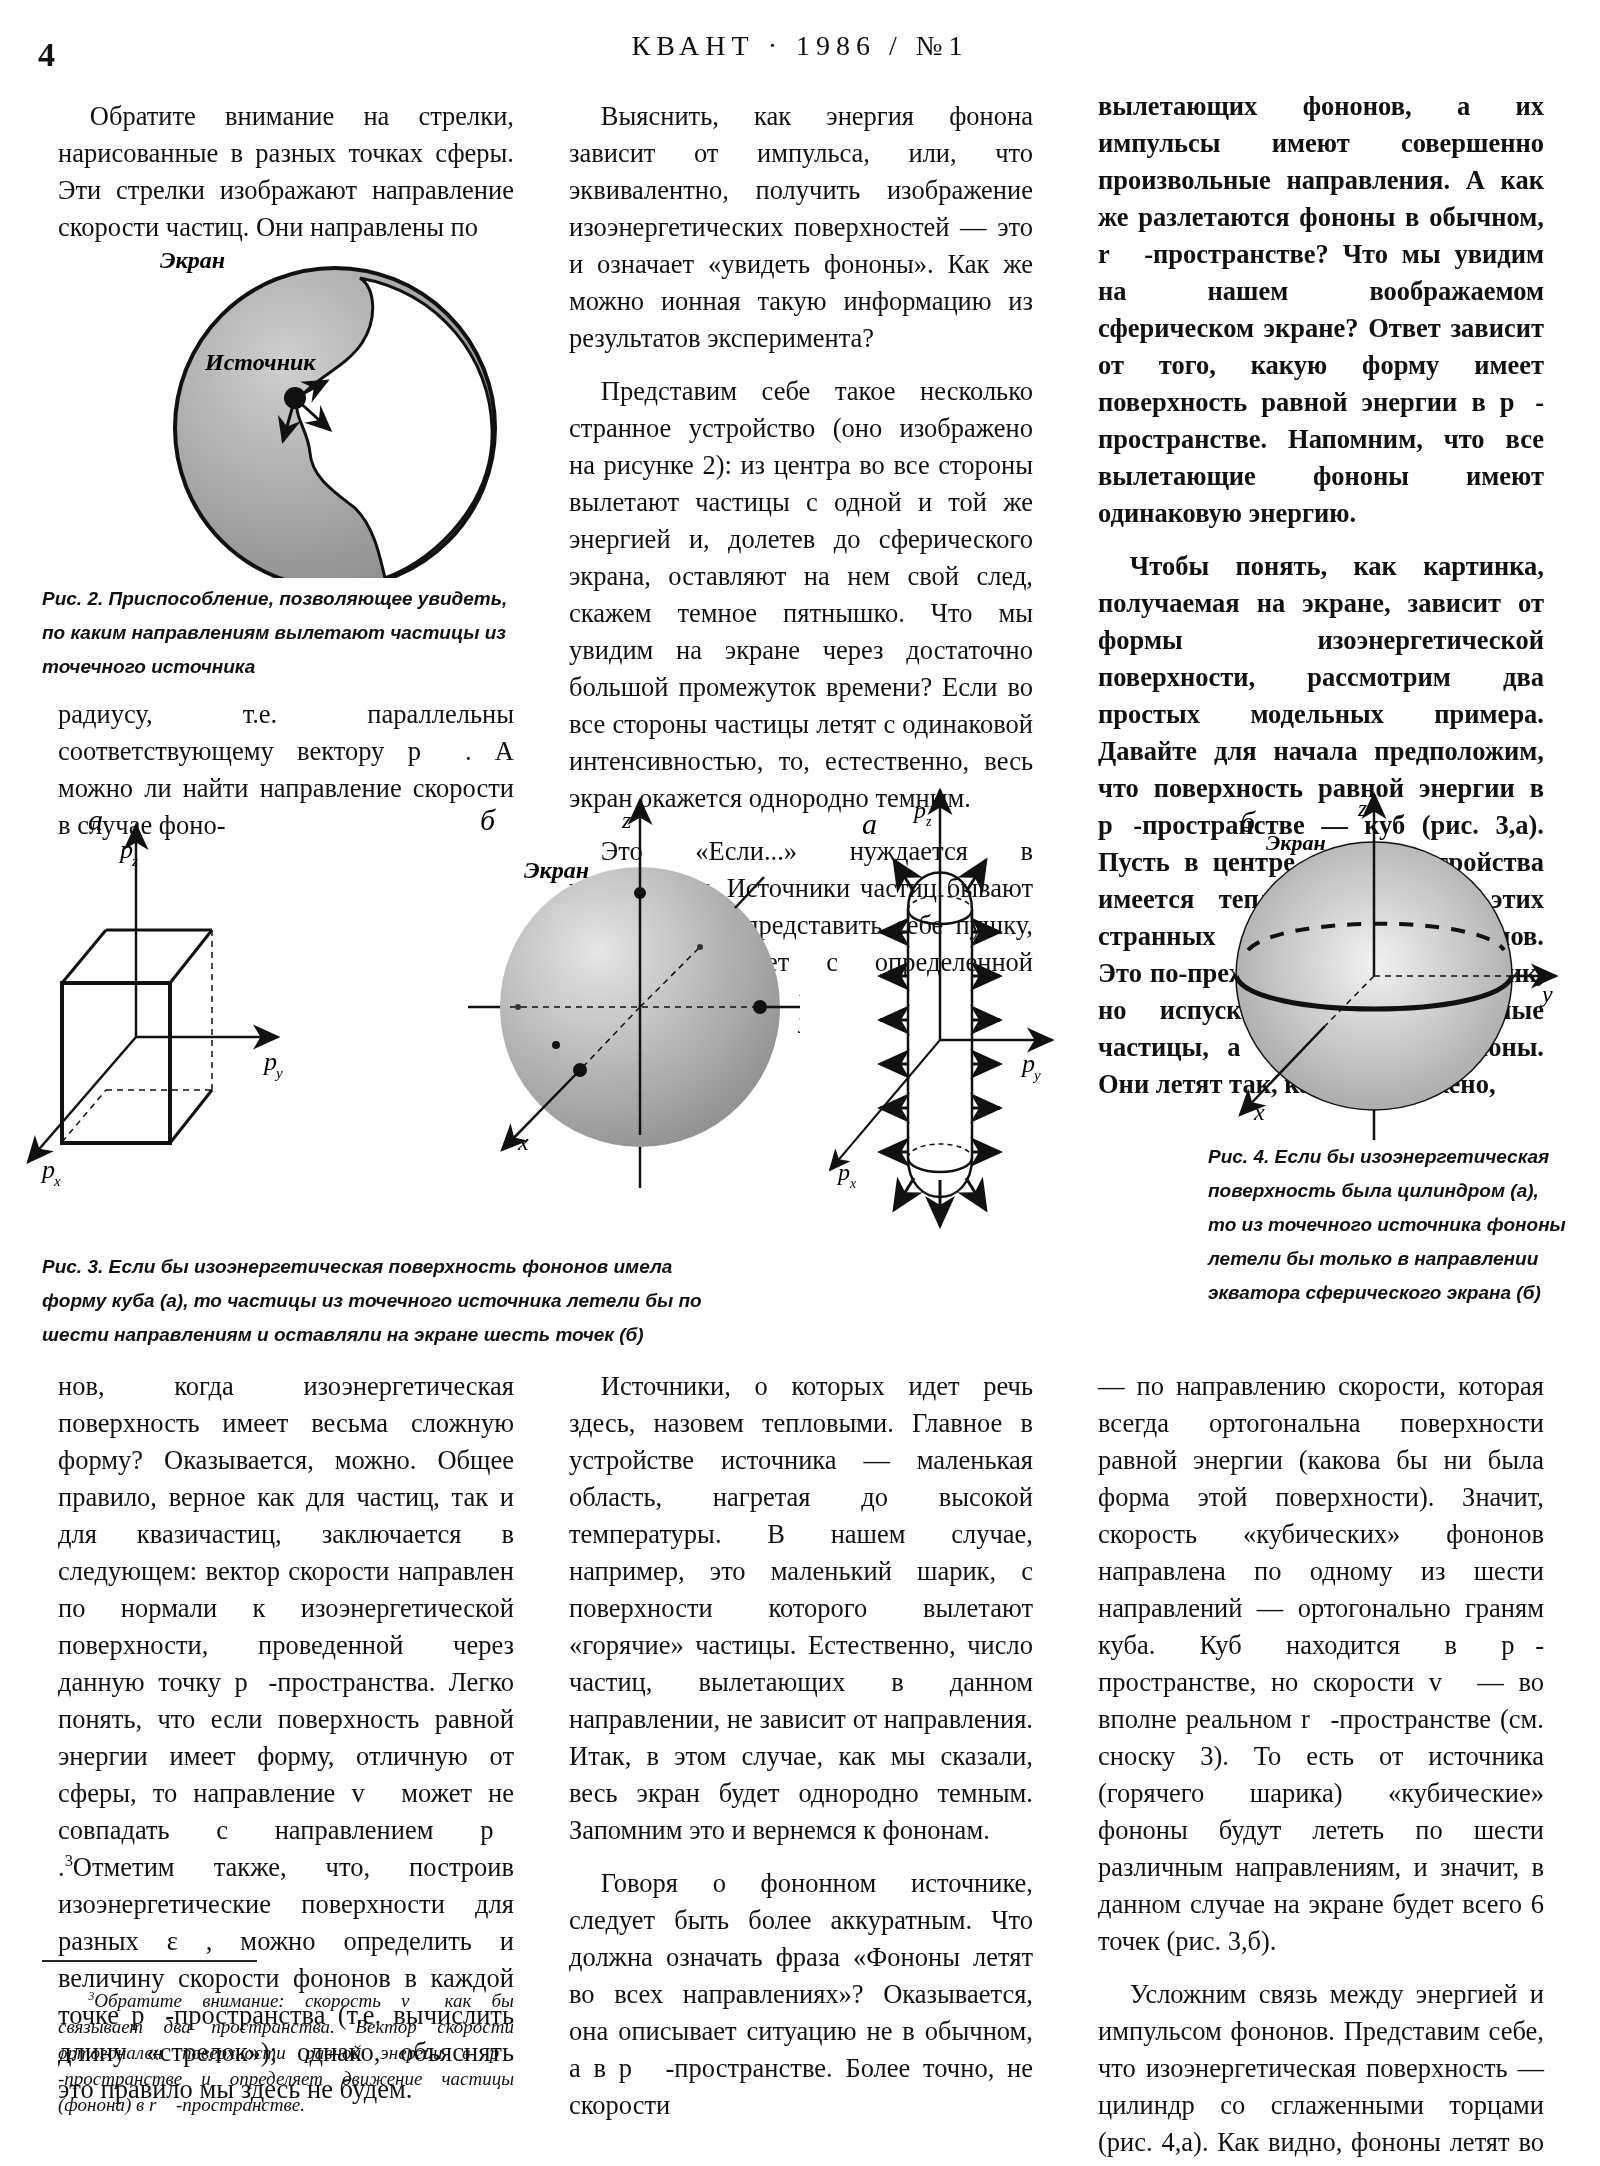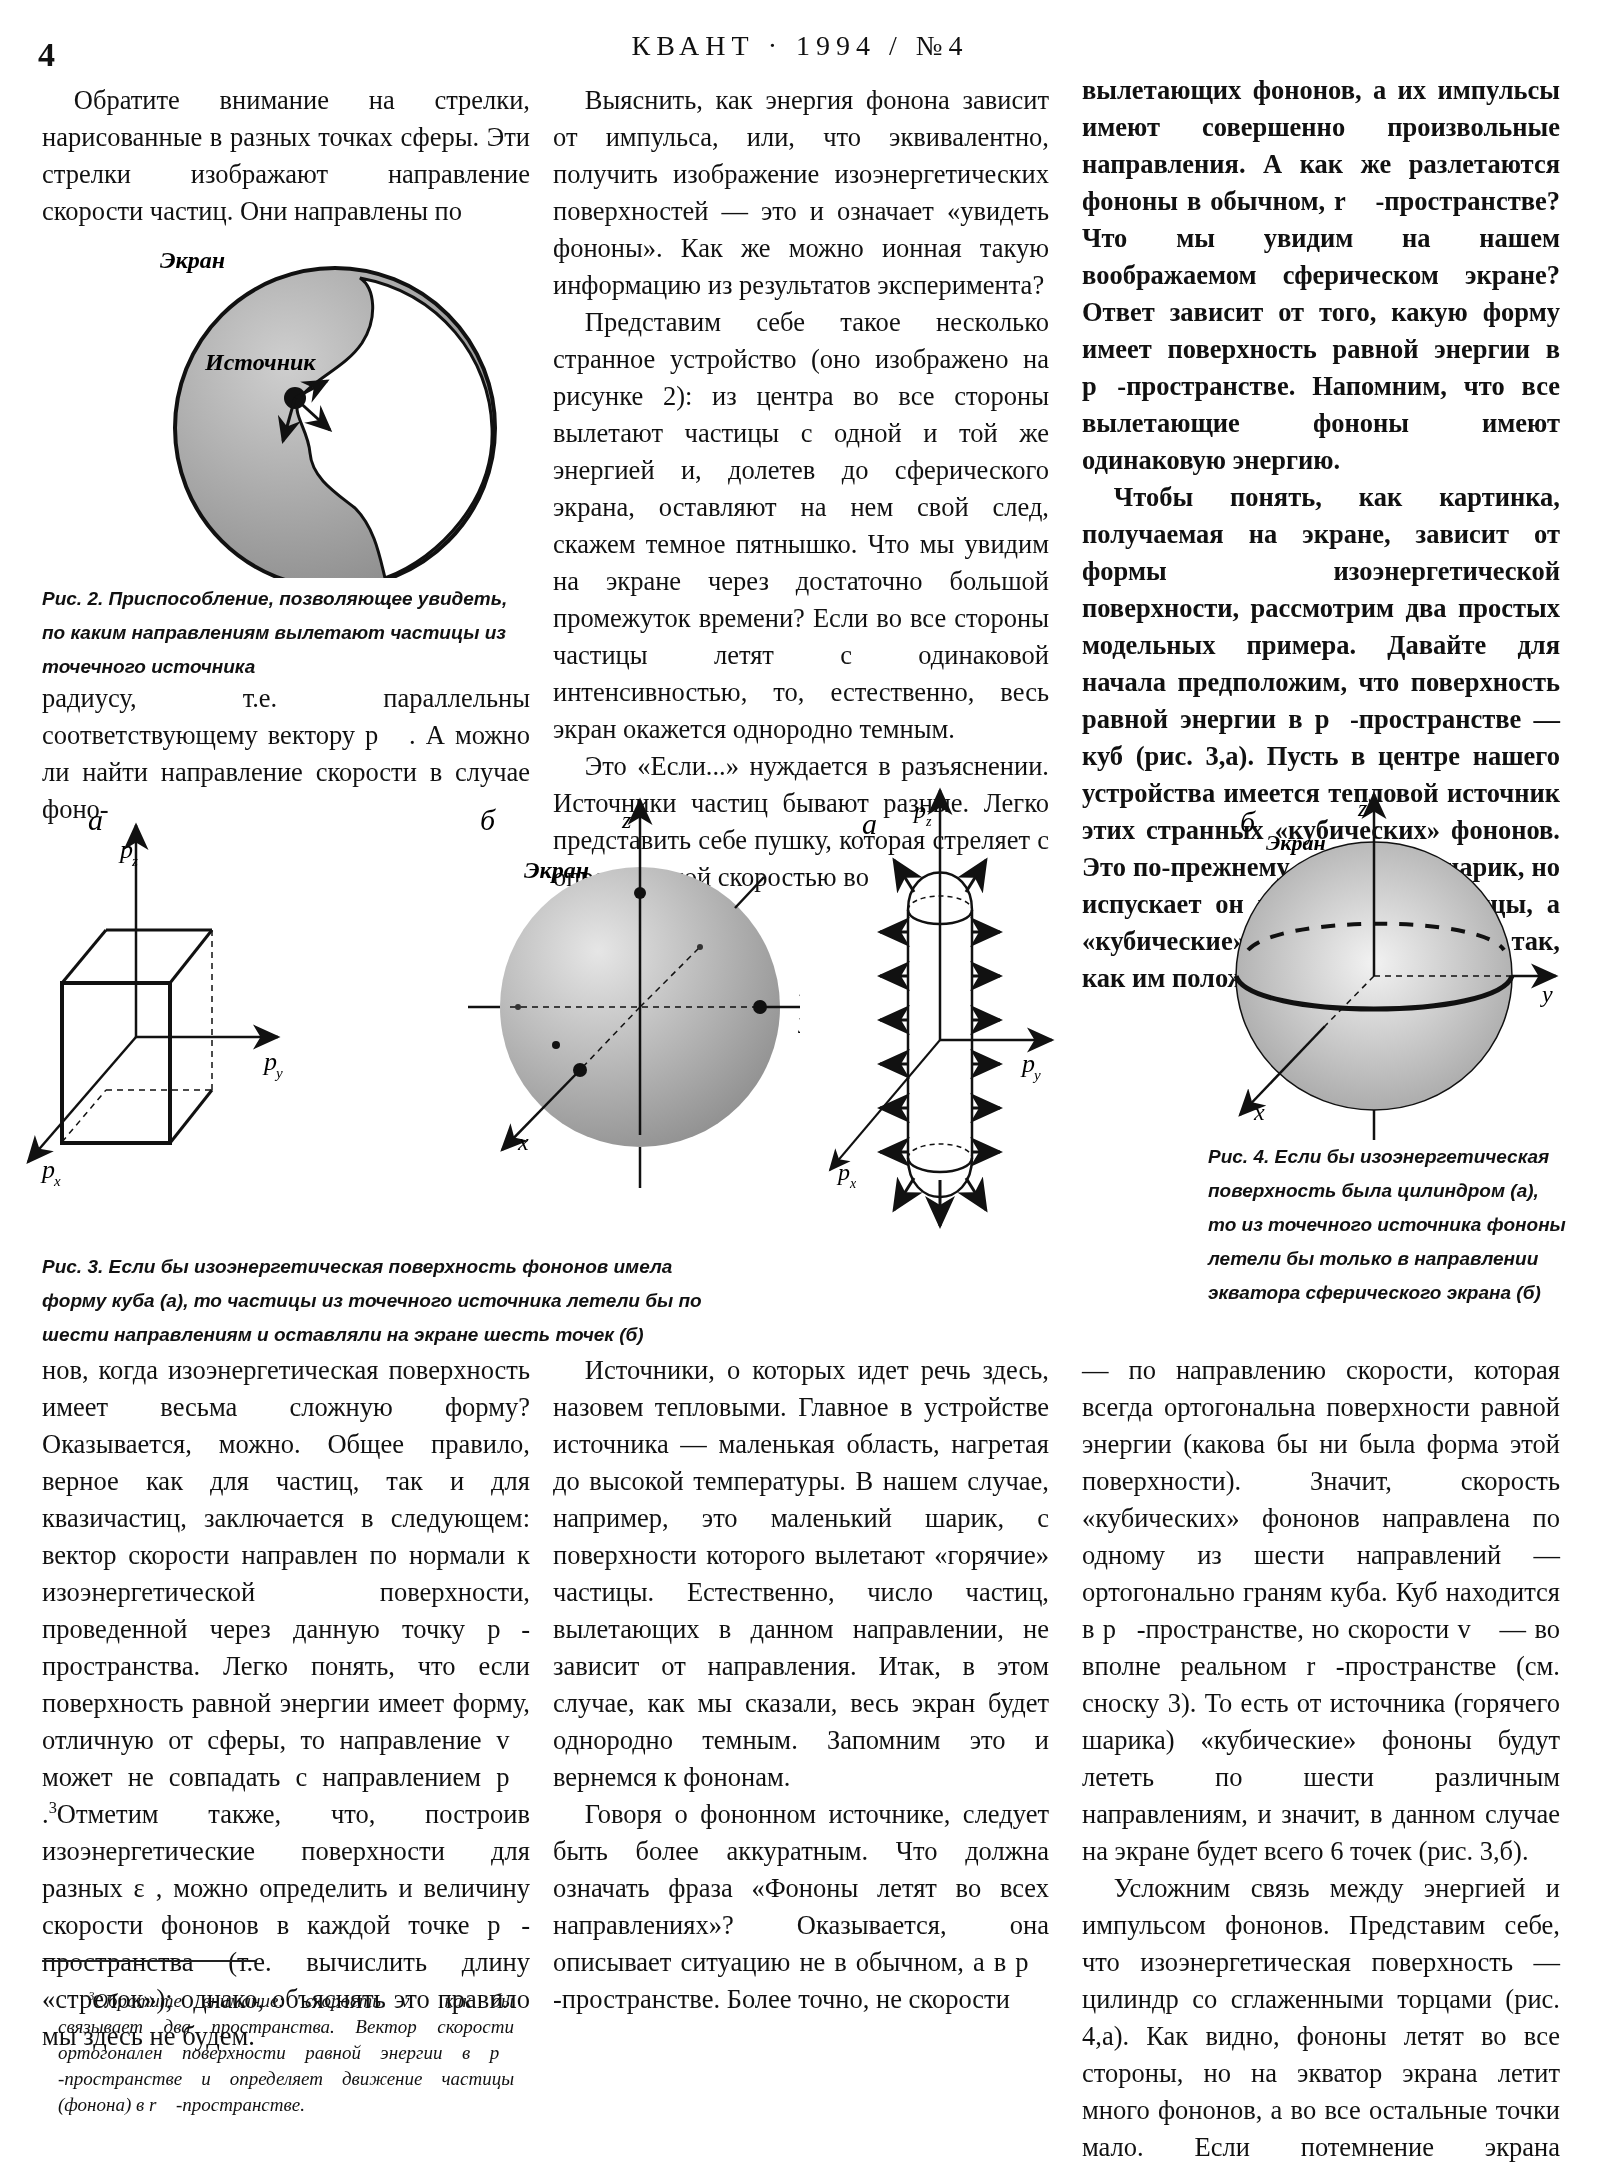--- a/index.html
+++ b/index.html
@@ -3,39 +3,39 @@
 <meta charset="utf-8">
 <style>
   html, body { margin: 0; padding: 0; background: #ffffff; }
   body { width: 1600px; height: 2166px; position: relative; overflow: hidden;
          font-family: "Liberation Serif", "DejaVu Serif", serif; color: #111; }
   .abs { position: absolute; }
   .page-num { left: 38px; top: 36px; font-size: 34px; font-weight: bold; }
   .running-head { left: 0; width: 1600px; top: 30px; text-align: center;
                   font-size: 28px; letter-spacing: 6px; font-family: "Liberation Serif", serif; }
   .col { position: absolute; font-size: 26.5px; line-height: 37px; text-align: justify; }
-  .col p { margin: 0; text-indent: 1.2em; }
+  .col p { margin: 16px; text-indent: 1.2em; }
   .col p.noind { text-indent: 0; }
   .c1 { left: 42px; width: 488px; }
   .c2 { left: 553px; width: 496px; }
   .c3 { left: 1082px; width: 478px; }
   .caption { position: absolute; font-family: "Liberation Sans", "DejaVu Sans", sans-serif;
              font-style: italic; font-weight: bold; font-size: 19px; line-height: 34px; }
   .footnote { position: absolute; left: 42px; width: 488px; font-style: italic;
               font-size: 19px; line-height: 26px; text-align: justify; }
   .footnote p { margin: 16px; text-indent: 1.6em; }
   .fn-rule { position: absolute; left: 42px; top: 1960px; width: 215px; border-top: 2px solid #222; }
   svg text { font-family: "Liberation Serif", "DejaVu Serif", serif; font-style: italic; }
   .sup { font-size: 0.62em; vertical-align: super; line-height: 0; }
 </style>
 </head>
 <body>
 
 <div class="abs page-num">4</div>
-<div class="abs running-head">КВАНТ · 1994 / №4</div>
+<div class="abs running-head">КВАНТ · 1986 / №1</div>
 
 <div class="col c1" style="top:82px;">
   <p>Обратите внимание на стрелки, нарисованные в разных точках сферы. Эти стрелки изображают направление скорости частиц. Они направлены по</p>
 </div>
 
 <svg class="abs" style="left:140px; top:238px;" width="400" height="340" viewBox="0 0 400 340">
   <defs>
     <pattern id="dots" width="4" height="4" patternUnits="userSpaceOnUse">
       <rect width="4" height="4" fill="#bdbdbd"></rect>
       <rect width="2" height="2" fill="#6a6a6a"></rect>

